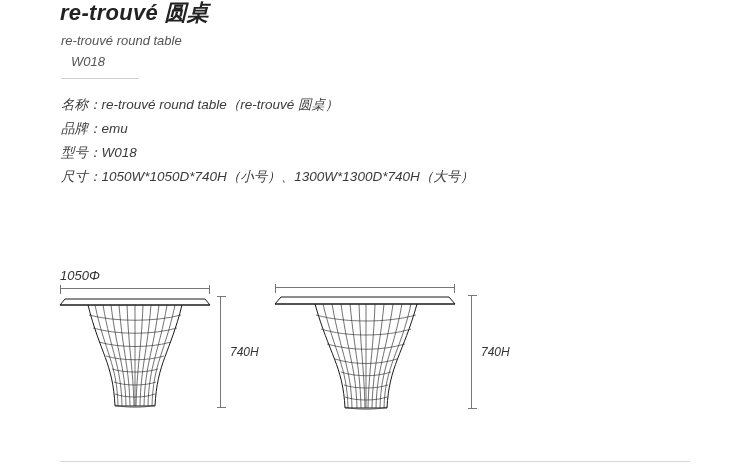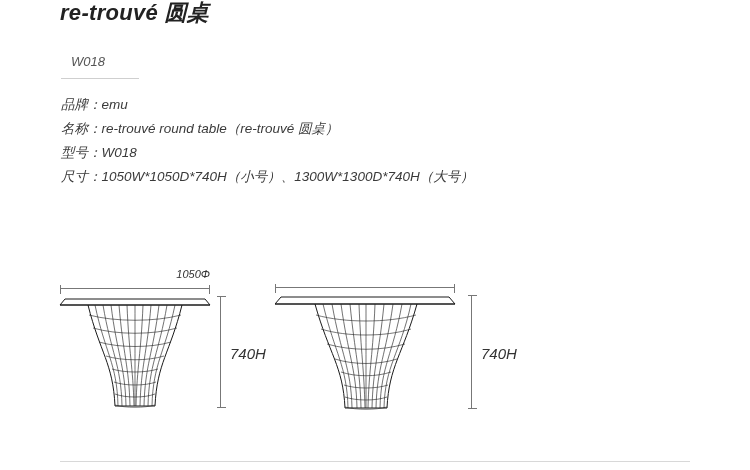--- a/index.html
+++ b/index.html
@@ -75,23 +75,23 @@
   .diagram {
     position: absolute;
     top: 0;
   }
   .diagram.small { left: 55px; }
   .diagram.large { left: 275px; }
 
   .dim-top-label {
     position: absolute;
     top: 10px;
-    font-size: 11px;
+    font-size: 13px;
     color: #333333;
-    text-align: right;
+    text-align: left;
   }
   .dim-top-line {
     position: absolute;
     top: 30px;
     height: 0;
     border-top: 1px solid #777777;
   }
   .dim-top-line:before,
   .dim-top-line:after {
     content: "";
@@ -116,45 +116,46 @@
     left: -4px;
     height: 0;
     width: 9px;
     border-top: 1px solid #777777;
   }
   .dim-side-line:before { top: 0; }
   .dim-side-line:after { bottom: 0; }
 
   .dim-side-label {
     position: absolute;
-    font-size: 15px;
+    font-size: 12px;
     color: #333333;
   }
   .bottom-rule {
     position: absolute;
     left: 60px;
     top: 461px;
     width: 630px;
     height: 0;
     border-top: 1px solid #d8d8d8;
   }
   svg { display: block; }
 </style>
 </head>
 <body>
 
 <div class="page">
 
   <div class="title">re-trouvé 圆桌</div>
+  <div class="subtitle">re-trouvé round table</div>
   <div class="model">W018</div>
   <div class="rule"></div>
 
   <div class="specs">
+    <div class="spec-line">名称：re-trouvé round table（re-trouvé 圆桌）</div>
     <div class="spec-line">品牌：emu</div>
-    <div class="spec-line">名称：re-trouvé round table（re-trouvé 圆桌）</div>
     <div class="spec-line">型号：W018</div>
     <div class="spec-line">尺寸：1050W*1050D*740H（小号）、1300W*1300D*740H（大号）</div>
   </div>
 
   <div class="diagrams">
 
     <div class="diagram small" style="width:210px;height:160px;">
       <div class="dim-top-label" style="left:5px;width:150px;">1050Φ</div>
       <div class="dim-top-line" style="left:5px;width:150px;"></div>
 

